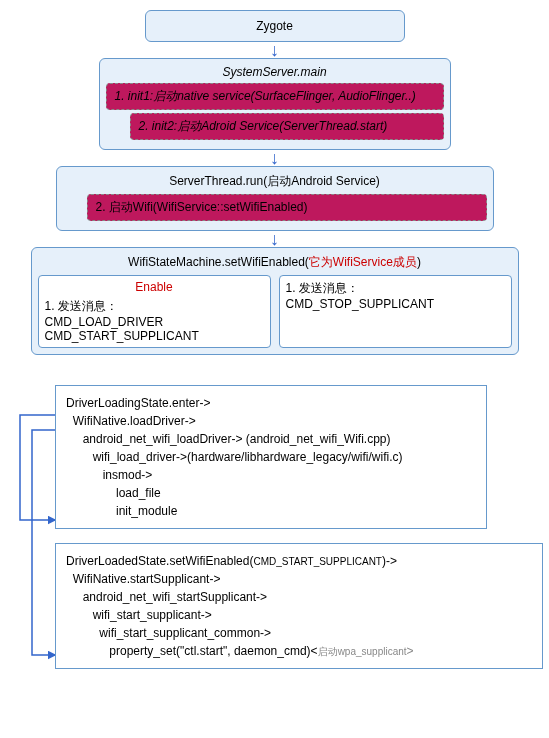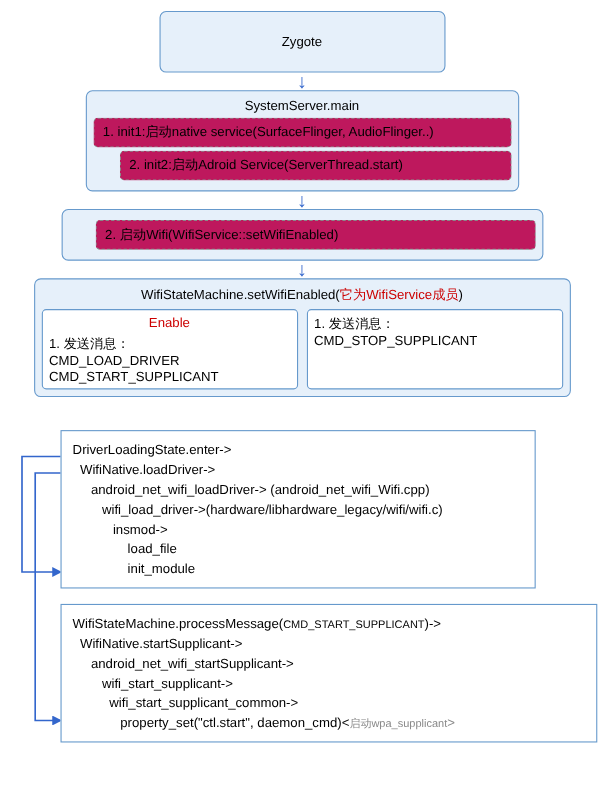--- a/index.html
+++ b/index.html
@@ -8,21 +8,21 @@
       padding: 10px;
       font-family: Arial, sans-serif;
       font-size: 12px;
       background: #fff;
       width: 549px;
     }
     .box {
       background: #e6f0fa;
       border: 1px solid #6699cc;
       border-radius: 6px;
-      padding: 20px 10px;
+      padding: 8px 10px;
       text-align: center;
       margin: 0 auto;
     }
     .container-box {
       background: #e6f0fa;
       border: 1px solid #6699cc;
       border-radius: 6px;
       padding: 6px;
       margin: 0 auto;
     }
@@ -89,28 +89,29 @@
 
   <path d="M 55 405 L 10 405 L 10 510 L 45 510" stroke="#3366cc" fill="none" stroke-width="1.5" marker-end="url(#arrowhead)"></path>
   <path d="M 55 420 L 22 420 L 22 645 L 45 645" stroke="#3366cc" fill="none" stroke-width="1.5" marker-end="url(#arrowhead)"></path>
 </svg>
 
 <div style="width:260px;margin:0 auto;">
   <div class="box"><span>Zygote</span></div>
 </div>
 <div class="arrow-down">↓</div>
 
-<div class="container-box" style="width:394px;">
+<div class="container-box" style="width:352px;font-style:italic;">
   <div class="title">SystemServer.main</div>
   <div class="inner-box">1. init1:启动native service(SurfaceFlinger, AudioFlinger..)</div>
   <div class="inner-box indent1">2. init2:启动Adroid Service(ServerThread.start)</div>
 </div>
 <div class="arrow-down">↓</div>
 
 <div class="container-box" style="width:438px;">
+  <div class="title">ServerThread.run(启动Android Service)</div>
   <div class="inner-box indent1">2. 启动Wifi(WifiService::setWifiEnabled)</div>
 </div>
 <div class="arrow-down">↓</div>
 
 <div class="container-box" style="width:488px;">
   <div class="title">
     <span>WifiStateMachine.setWifiEnabled(</span><span class="red">它为WifiService成员</span><span>)</span>
   </div>
   <div class="columns">
     <div class="col">
@@ -131,20 +132,20 @@
 <div class="plain-box" style="width:432px;margin-left:45px;"><span>DriverLoadingState.enter-&gt;</span>
 <span>  WifiNative.loadDriver-&gt;</span>
 <span>     android_net_wifi_loadDriver-&gt; (android_net_wifi_Wifi.cpp)</span>
 <span>        wifi_load_driver-&gt;(hardware/libhardware_legacy/wifi/wifi.c)</span>
 <span>           insmod-&gt;</span>
 <span>               load_file</span>
 <span>               init_module</span></div>
 
 <div style="height:14px;"></div>
 
-<div class="plain-box" style="width:488px;margin-left:45px;"><span>WifiStateMachine.processMessage(</span><span class="small">CMD_START_SUPPLICANT</span><span>)-&gt;</span>
+<div class="plain-box" style="width:488px;margin-left:45px;"><span>DriverLoadedState.setWifiEnabled(</span><span class="small">CMD_START_SUPPLICANT</span><span>)-&gt;</span>
 <span>  WifiNative.startSupplicant-&gt;</span>
 <span>     android_net_wifi_startSupplicant-&gt;</span>
 <span>        wifi_start_supplicant-&gt;</span>
 <span>          wifi_start_supplicant_common-&gt;</span>
 <span>             property_set("ctl.start", daemon_cmd)&lt;</span><span class="small gray">启动wpa_supplicant</span><span class="gray">&gt;</span></div>
 
 </div>
 
 </body></html>

